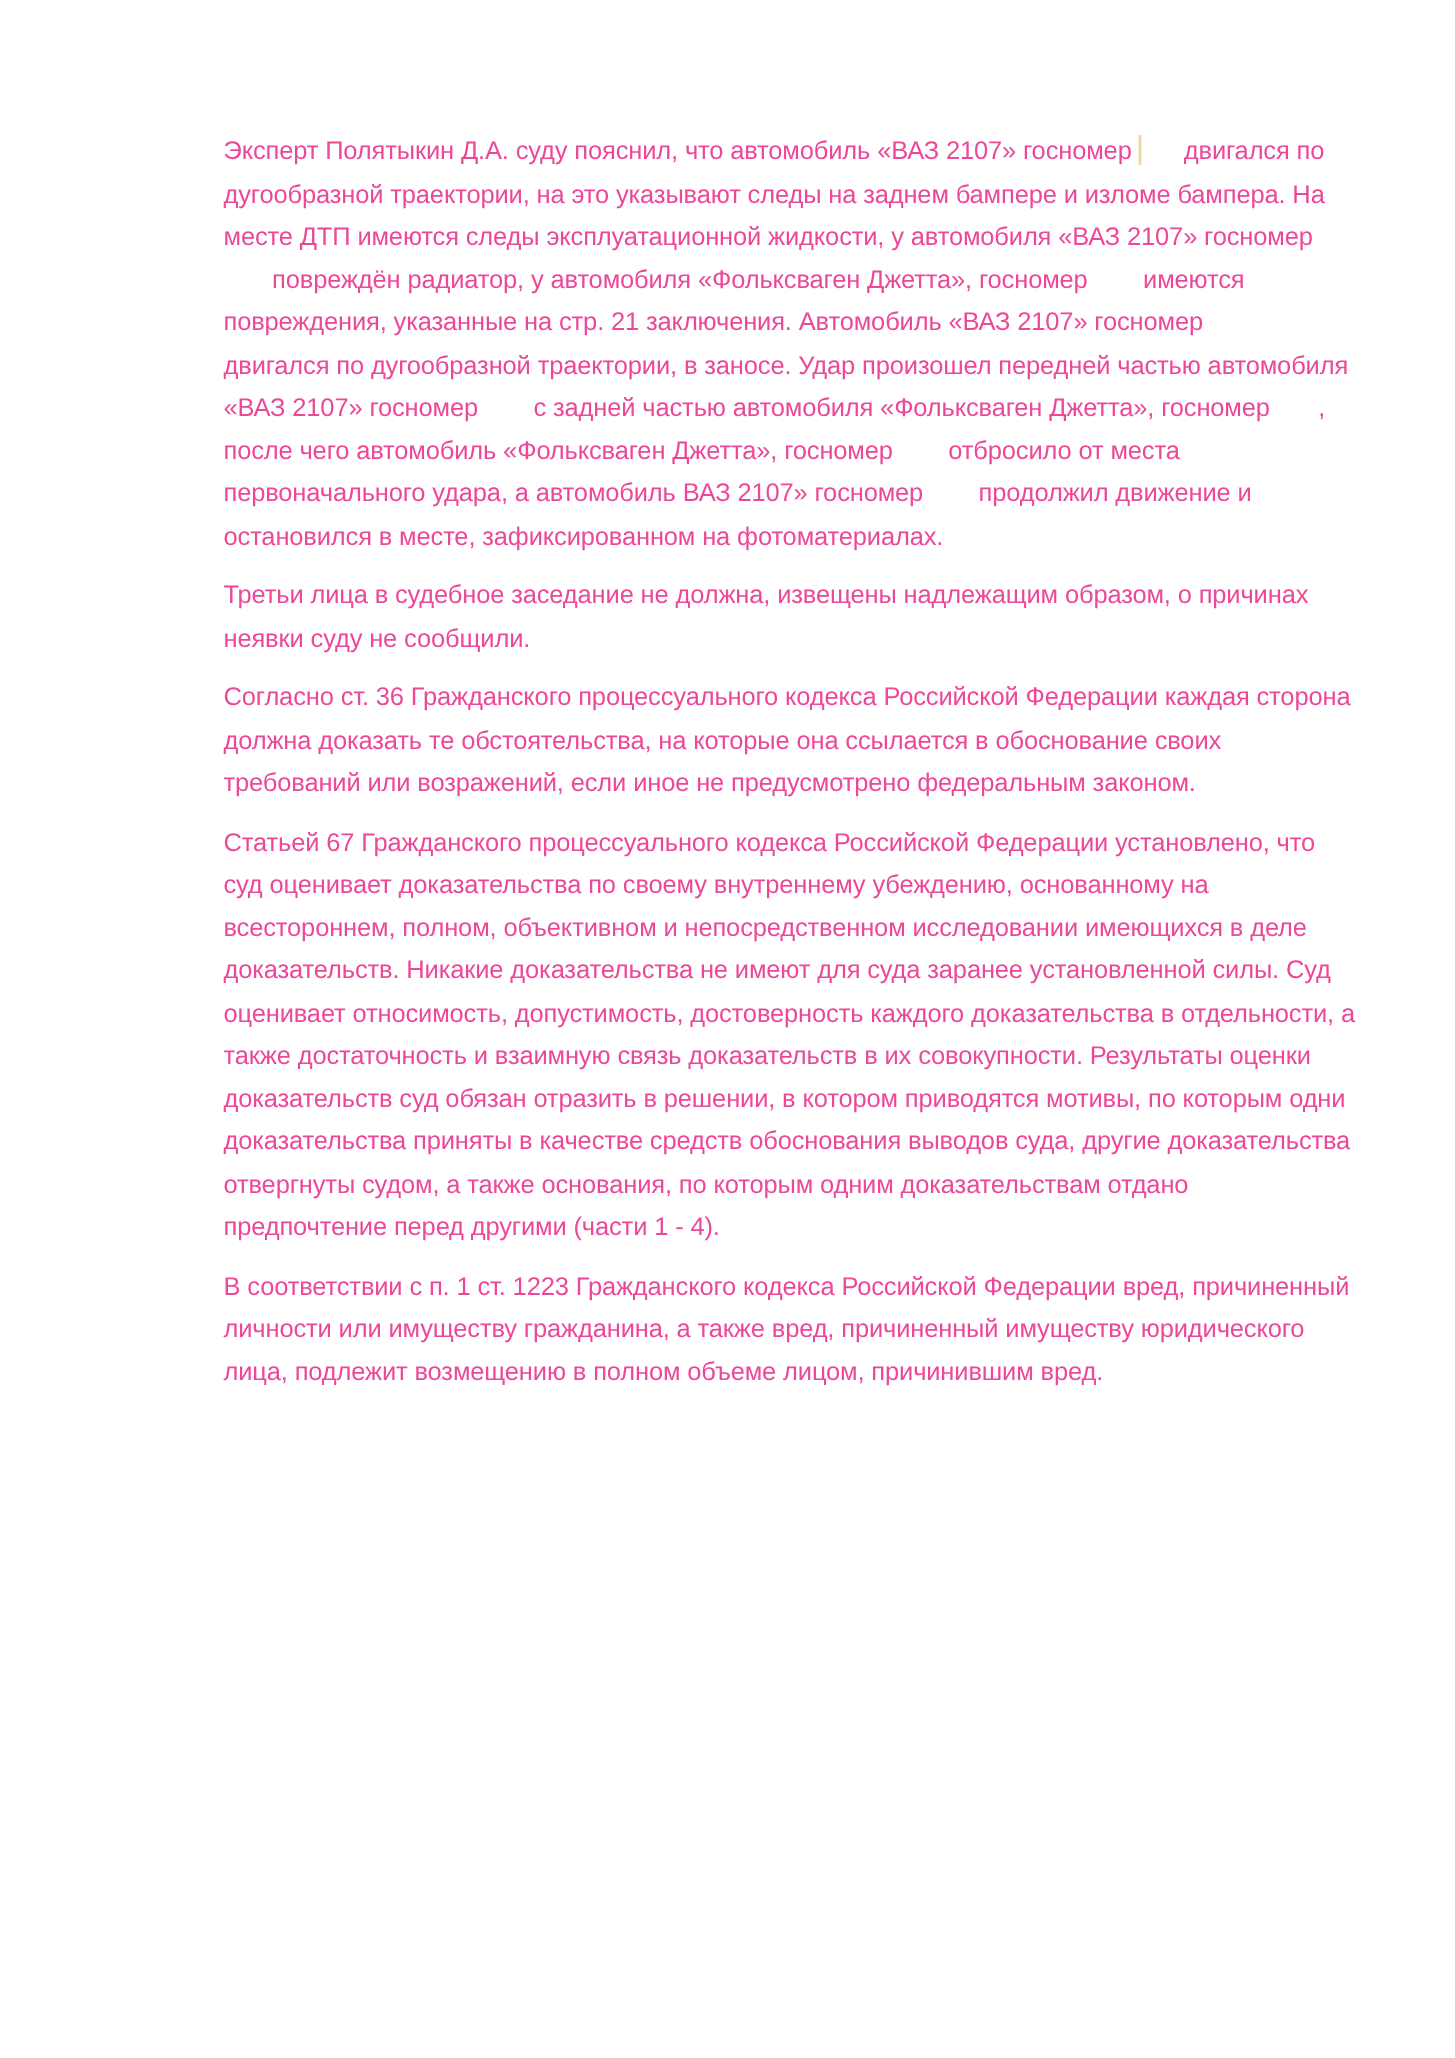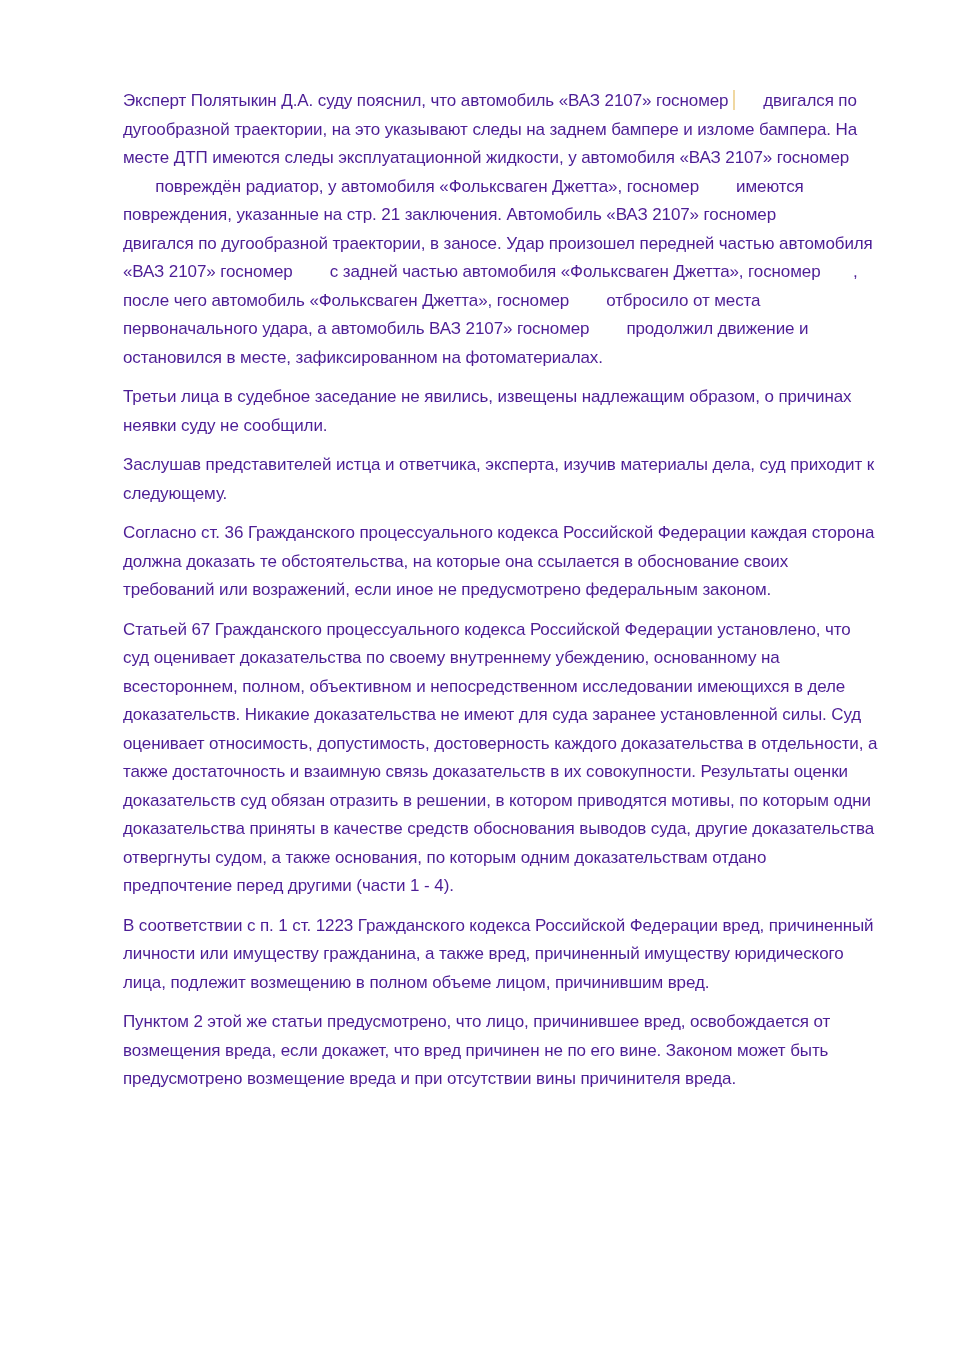--- a/index.html
+++ b/index.html
@@ -10,24 +10,24 @@
   .page {
     position: relative;
     width: 970px;
     height: 1372px;
     background: #ffffff;
     overflow: hidden;
     font-family: "Liberation Sans", "DejaVu Sans", sans-serif;
   }
   .doc {
     position: absolute;
-    left: 123px;
+    left: 149px;
     top: 87px;
     width: 755px;
-    color: #4c1d95;
+    color: #ec4899;
     font-size: 17px;
     line-height: 28.5px;
     letter-spacing: -0.1px;
     text-align: left;
   }
   .para {
     margin: 0 0 11px 0;
     padding: 0;
   }
   .redaction-mark {
@@ -40,26 +40,24 @@
   }
 </style>
 </head>
 <body>
 
 <div class="page">
   <main class="doc">
 
     <p class="para"><span>Эксперт Полятыкин Д.А. суду пояснил, что автомобиль «ВАЗ 2107» госномер</span><span class="redaction-mark"></span><span>&nbsp;&nbsp;&nbsp;&nbsp;&nbsp; двигался по дугообразной траектории, на это указывают следы на заднем бампере и изломе бампера. На месте ДТП имеются следы эксплуатационной жидкости, у автомобиля «ВАЗ 2107» госномер &nbsp;&nbsp;&nbsp;&nbsp;&nbsp;&nbsp; повреждён радиатор, у автомобиля «Фольксваген Джетта», госномер &nbsp;&nbsp;&nbsp;&nbsp;&nbsp;&nbsp; имеются повреждения, указанные на стр. 21 заключения. Автомобиль «ВАЗ 2107» госномер &nbsp;&nbsp;&nbsp;&nbsp;&nbsp;&nbsp; двигался по дугообразной траектории, в заносе. Удар произошел передней частью автомобиля «ВАЗ 2107» госномер &nbsp;&nbsp;&nbsp;&nbsp;&nbsp;&nbsp; с задней частью автомобиля «Фольксваген Джетта», госномер &nbsp;&nbsp;&nbsp;&nbsp;&nbsp;&nbsp;, после чего автомобиль «Фольксваген Джетта», госномер &nbsp;&nbsp;&nbsp;&nbsp;&nbsp;&nbsp; отбросило от места первоначального удара, а автомобиль ВАЗ 2107» госномер &nbsp;&nbsp;&nbsp;&nbsp;&nbsp;&nbsp; продолжил движение и остановился в месте, зафиксированном на фотоматериалах.</span></p>
 
-    <p class="para">Третьи лица в судебное заседание не явились, извещены надлежащим образом, о причинах неявки суду не сообщили.</p>
+    <p class="para">Третьи лица в судебное заседание не должна, извещены надлежащим образом, о причинах неявки суду не сообщили.</p>
 
-    <p class="para">Заслушав представителей истца и ответчика, эксперта, изучив материалы дела, суд приходит к следующему.</p>
 
     <p class="para">Согласно ст. 36 Гражданского процессуального кодекса Российской Федерации каждая сторона должна доказать те обстоятельства, на которые она ссылается в обоснование своих требований или возражений, если иное не предусмотрено федеральным законом.</p>
 
     <p class="para">Статьей 67 Гражданского процессуального кодекса Российской Федерации установлено, что суд оценивает доказательства по своему внутреннему убеждению, основанному на всестороннем, полном, объективном и непосредственном исследовании имеющихся в деле доказательств. Никакие доказательства не имеют для суда заранее установленной силы. Суд оценивает относимость, допустимость, достоверность каждого доказательства в отдельности, а также достаточность и взаимную связь доказательств в их совокупности. Результаты оценки доказательств суд обязан отразить в решении, в котором приводятся мотивы, по которым одни доказательства приняты в качестве средств обоснования выводов суда, другие доказательства отвергнуты судом, а также основания, по которым одним доказательствам отдано предпочтение перед другими (части 1 - 4).</p>
 
     <p class="para">В соответствии с п. 1 ст. 1223 Гражданского кодекса Российской Федерации вред, причиненный личности или имуществу гражданина, а также вред, причиненный имуществу юридического лица, подлежит возмещению в полном объеме лицом, причинившим вред.</p>
 
-    <p class="para">Пунктом 2 этой же статьи предусмотрено, что лицо, причинившее вред, освобождается от возмещения вреда, если докажет, что вред причинен не по его вине. Законом может быть предусмотрено возмещение вреда и при отсутствии вины причинителя вреда.</p>
 
   </main>
 </div>
 
 </body></html>

